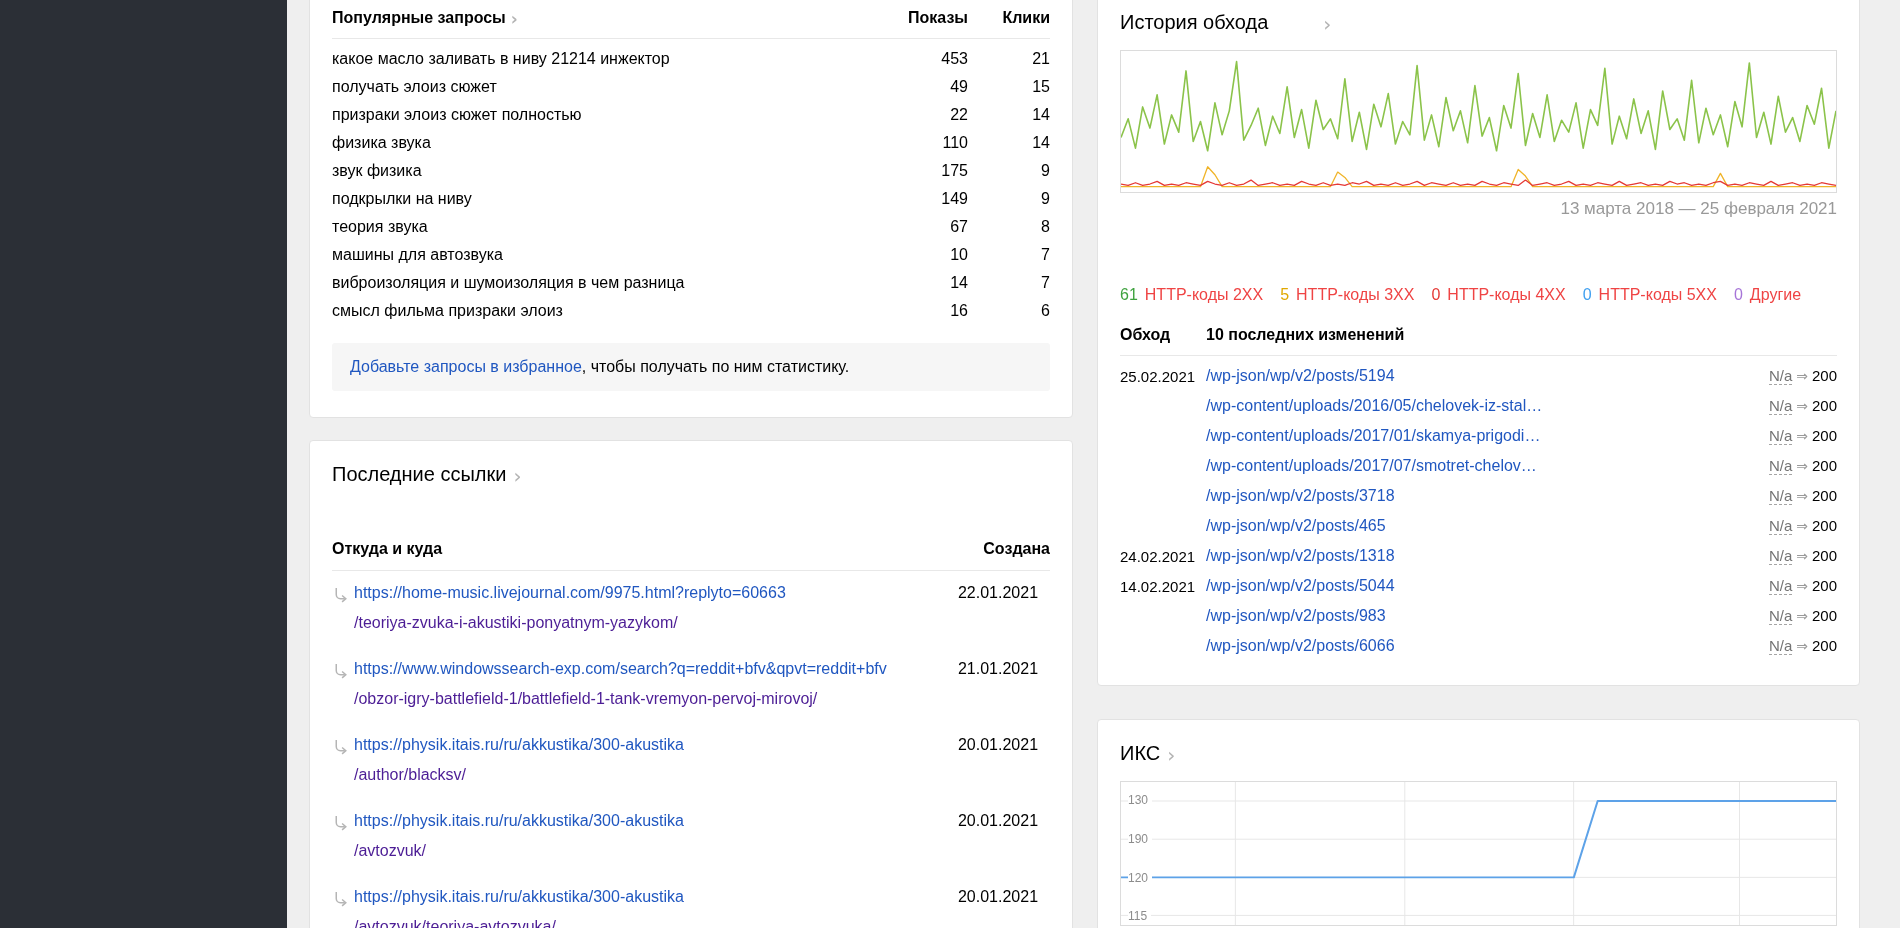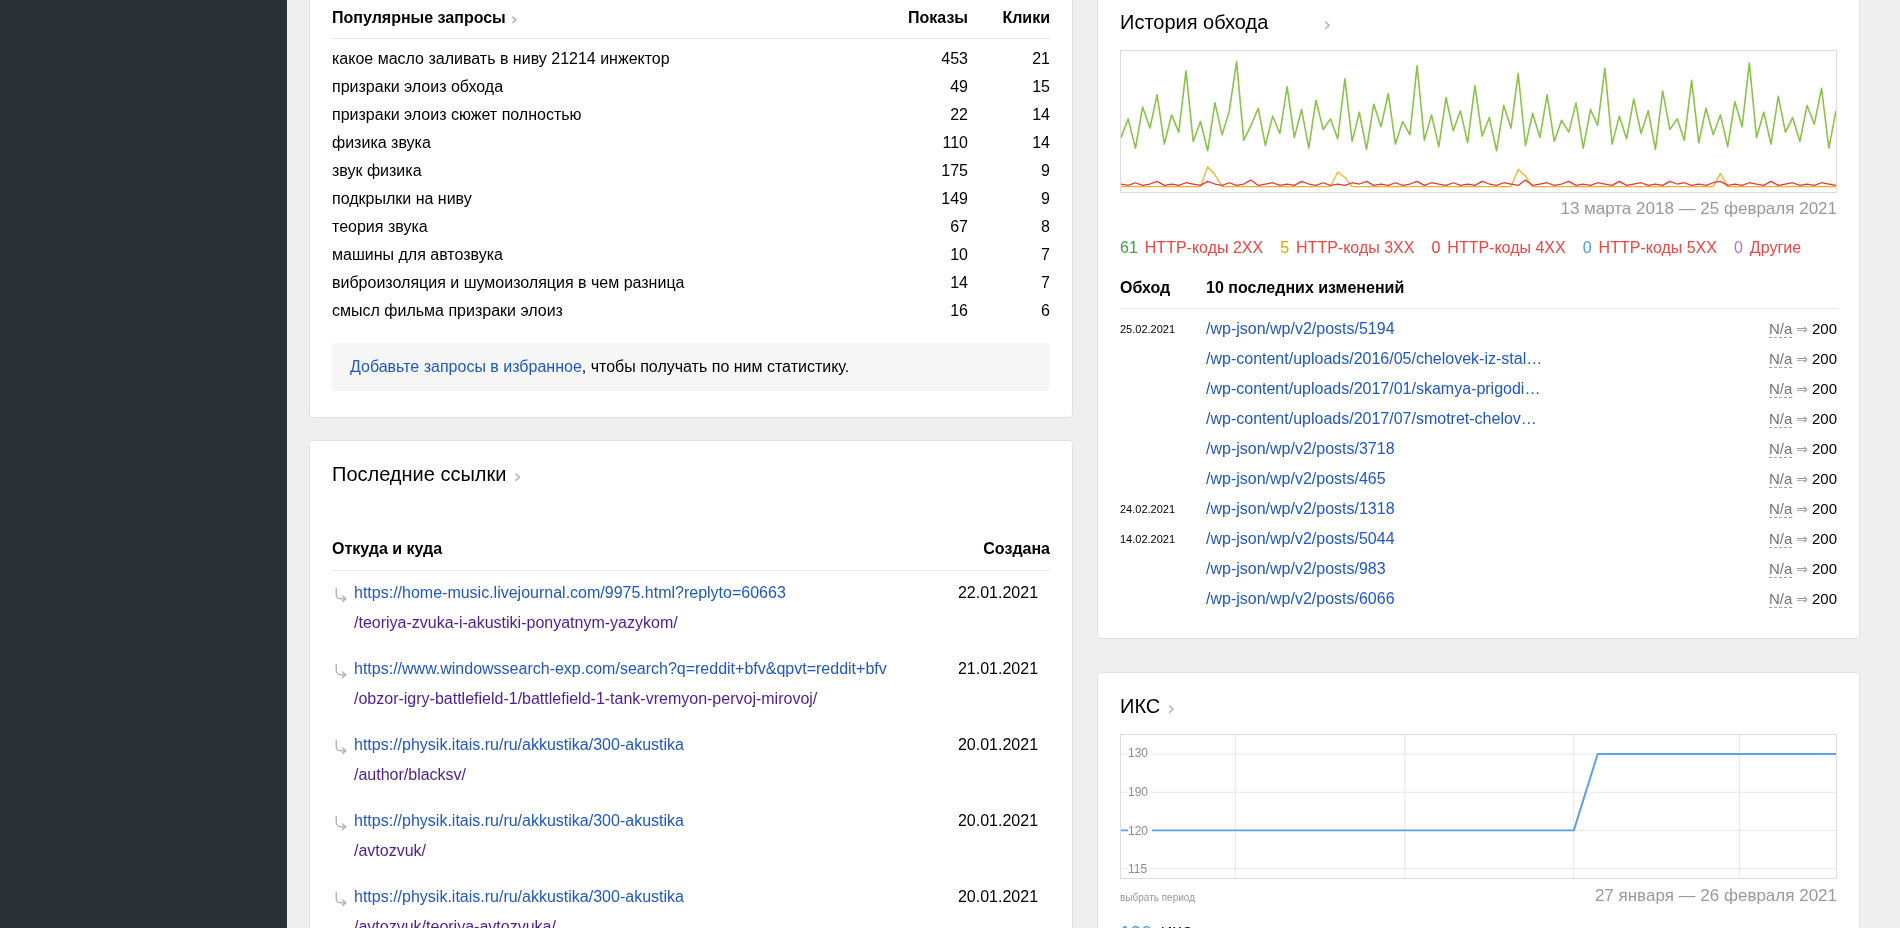--- a/index.html
+++ b/index.html
@@ -79,33 +79,33 @@
   
   .chart-box { position: relative; border: 1px solid #dcdcdc; height: 143px; }
   .chart-box svg { display: block; width: 100%; height: 100%; }
   .iks-box { height: 145px; }
   .chart-caption { color: #999; font-size: 17px; }
   .card-crawl .chart-caption { text-align: right; margin-top: 6px; }
   .card-crawl .card-title { margin-bottom: 16px; gap: 48px; }
   .card-iks .card-title { margin-bottom: 16px; }
 
   .legend { display: flex; align-items: baseline; margin-top: 20px; font-size: 16px; white-space: nowrap; }
-  .legend-item { margin-right: 17px; display: inline-flex; align-items: flex-start; }
+  .legend-item { margin-right: 17px; display: inline-flex; align-items: flex-start; margin-top: 47px; }
   .legend-num { margin-right: 7px; }
   .legend-label { color: #ef4444; }
 
   .cr-head {
     display: flex; font-weight: bold; font-size: 16px;
     margin-top: 22px; border-bottom: 1px solid #e8e8e8; padding-bottom: 11px;
   }
   .cr-date-col { width: 86px; flex: 0 0 86px; }
   .cr-changes-col { flex: 1; }
   .cr-rows { padding-top: 5px; }
   .cr-row { display: flex; align-items: center; height: 30px; font-size: 16px; }
-  .cr-date { width: 86px; flex: 0 0 86px; font-size: 11px; }
+  .cr-date { width: 86px; flex: 0 0 86px; font-size: 15px; }
   .cr-url { flex: 1; min-width: 0; overflow: hidden; white-space: nowrap; }
   .cr-status { display: flex; align-items: baseline; margin-left: 12px; }
   .cr-na { color: #737373; border-bottom: 1px dashed #a5a5a5; font-size: 15px; line-height: 1.1; cursor: help; }
   .cr-arrow { color: #9a9a9a; margin: 0 4px; font-size: 14px; font-family: "DejaVu Sans", sans-serif; }
   .cr-code { font-size: 15px; color: #000; }
 
   .ytick {
     position: absolute; left: 7px;
     color: #8c8c8c; font-size: 12px;
     background: #fff; padding-right: 4px;
@@ -136,21 +136,21 @@
           <span class="pq-col-imp">Показы</span>
           <span class="pq-col-clk">Клики</span>
         </div>
         <div class="pq-rows">
           <div class="pq-row">
             <span class="pq-q">какое масло заливать в ниву 21214 инжектор</span>
             <span class="pq-col-imp">453</span>
             <span class="pq-col-clk">21</span>
           </div>
           <div class="pq-row">
-            <span class="pq-q">призраки элоиз обхода</span>
+            <span class="pq-q">получать элоиз сюжет</span>
             <span class="pq-col-imp">49</span>
             <span class="pq-col-clk">15</span>
           </div>
           <div class="pq-row">
             <span class="pq-q">призраки элоиз сюжет полностью</span>
             <span class="pq-col-imp">22</span>
             <span class="pq-col-clk">14</span>
           </div>
           <div class="pq-row">
             <span class="pq-q">физика звука</span>

